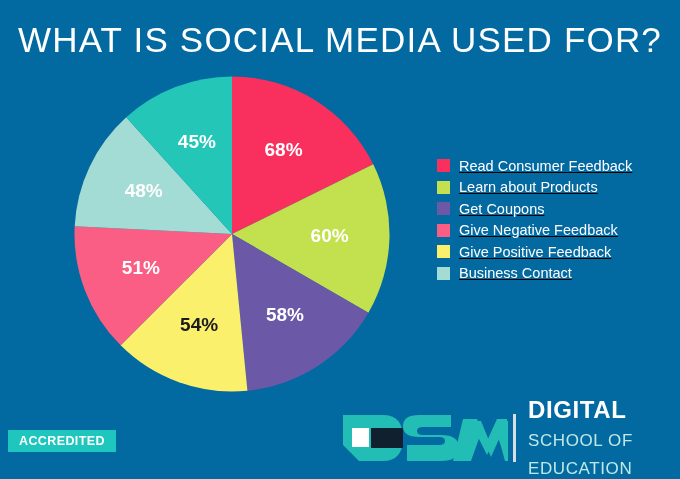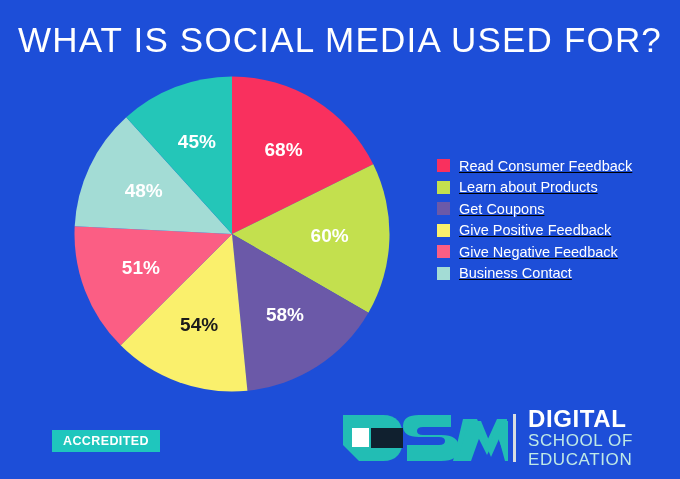--- a/index.html
+++ b/index.html
@@ -83,21 +83,20 @@
   
   #accredited-badge {
     position: absolute;
     left: 8px;
     top: 430px;
     height: 22px;
     background: #1fc6bd;
     display: flex;
     align-items: center;
     padding: 0 11px;
-    margin-left: 44px;
   }
   #accredited-badge .acc-strong {
     color: #ffffff;
     font-size: 12.5px;
     font-weight: bold;
     letter-spacing: 0.4px;
   }
   #accredited-badge .acc-rest {
     color: #10202f;
     font-size: 12.5px;
@@ -117,40 +116,40 @@
     align-items: center;
   }
   #dsm-mark { width: 168px; height: 58px; flex: 0 0 168px; }
   #dsm-divider {
     width: 3px;
     height: 48px;
     background: #d8dde2;
     margin: 0 12px 0 4px;
     flex: 0 0 3px;
   }
-  #dsm-words { display: flex; flex-direction: column; justify-content: center; }
+  #dsm-words { display: flex; flex-direction: column; justify-content: center; gap: 9px; }
   #dsm-line-1 {
     color: #ffffff;
     font-size: 24px;
     font-weight: bold;
     letter-spacing: 0.6px;
     line-height: 1.0;
   }
   #dsm-line-2, #dsm-line-3 {
     color: #bfe9e6;
     font-size: 17px;
     font-weight: 400;
     letter-spacing: 0.6px;
     line-height: 1.12;
   }
 </style>
 </head>
 <body style="background: rgb(16, 32, 47);">
 
-<div id="infographic" style="background: #1d4ed8;">
+<div id="infographic" style="background: #0369a1;">
 
   <div id="chart-title">WHAT IS SOCIAL MEDIA USED FOR?</div>
 
   <div id="pie-chart-area">
     <svg id="pie-svg" viewBox="0 0 316 316">
       <g id="pie-slices">
           <path d="M 158 158 L 158.00 0.50 A 157.5 157.5 0 0 1 299.26 88.34 Z" fill="#f9305e"></path>
           <path d="M 158 158 L 299.26 88.34 A 157.5 157.5 0 0 1 294.40 236.75 Z" fill="#c3e04e"></path>
           <path d="M 158 158 L 294.40 236.75 A 157.5 157.5 0 0 1 173.44 314.74 Z" fill="#6b59a8"></path>
           <path d="M 158 158 L 173.44 314.74 A 157.5 157.5 0 0 1 46.63 269.37 Z" fill="#faf06c"></path>
@@ -177,26 +176,26 @@
       </div>
       <div class="legend-item">
         <span class="legend-swatch" style="background: rgb(195, 224, 78);"></span>
         <span class="legend-label">Learn about Products</span>
       </div>
       <div class="legend-item">
         <span class="legend-swatch" style="background: rgb(107, 89, 168);"></span>
         <span class="legend-label">Get Coupons</span>
       </div>
       <div class="legend-item">
+        <span class="legend-swatch" style="background: rgb(251, 94, 132);"></span>
+        <span class="legend-label">Give Negative Feedback</span>
+      </div>
+      <div class="legend-item">
         <span class="legend-swatch" style="background: rgb(250, 240, 108);"></span>
         <span class="legend-label">Give Positive Feedback</span>
-      </div>
-      <div class="legend-item">
-        <span class="legend-swatch" style="background: rgb(251, 94, 132);"></span>
-        <span class="legend-label">Give Negative Feedback</span>
       </div>
       <div class="legend-item">
         <span class="legend-swatch" style="background: rgb(163, 220, 213);"></span>
         <span class="legend-label">Business Contact</span>
       </div>
     </div>
 
   <div id="accredited-badge">
     <span class="acc-strong">ACCREDITED</span>
   </div>

